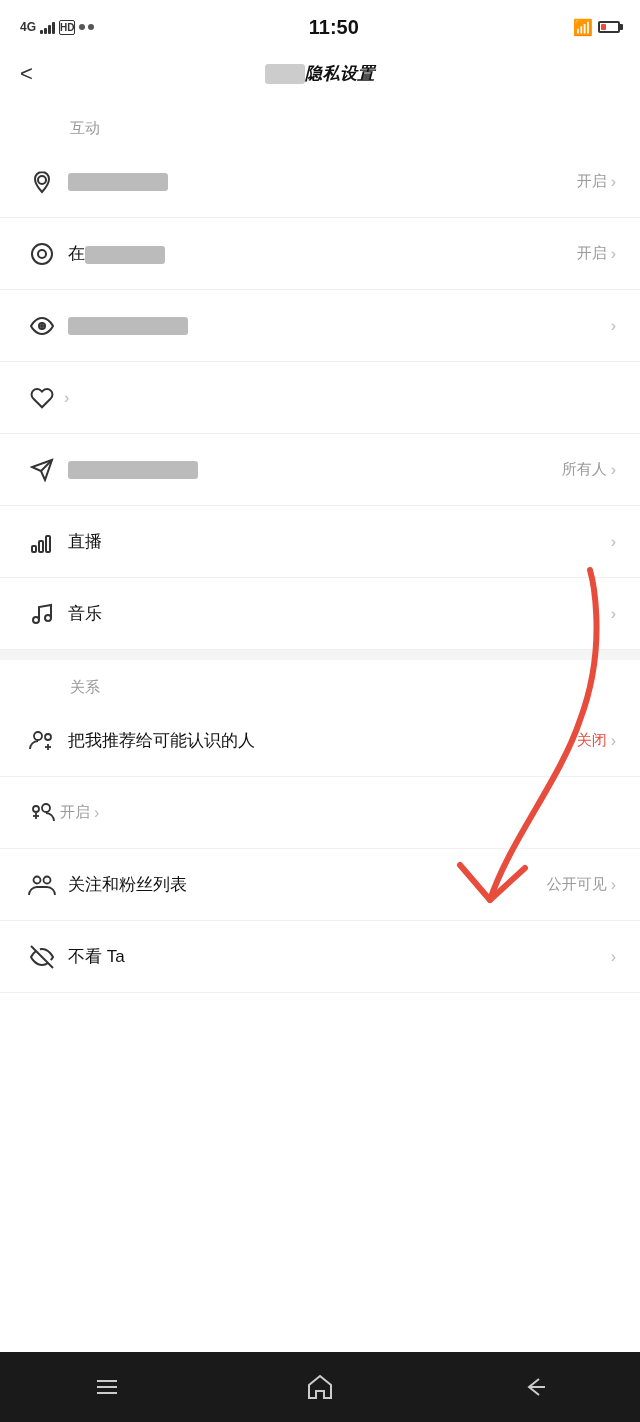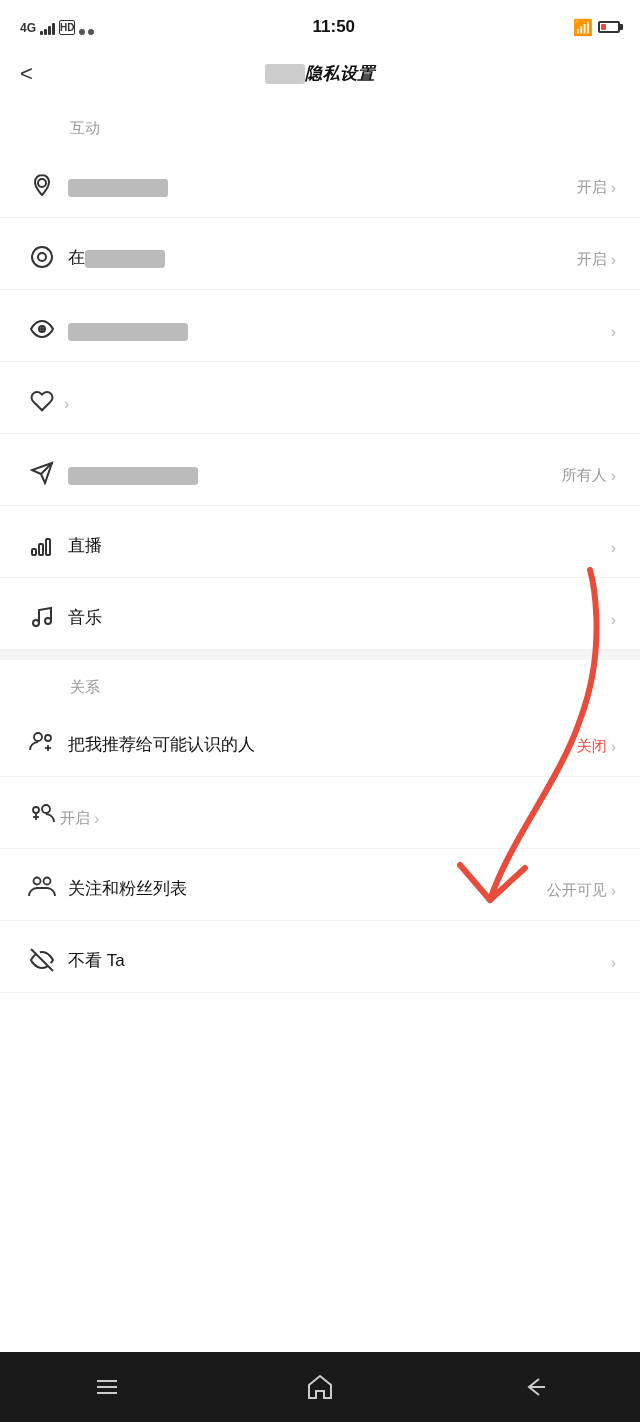--- a/index.html
+++ b/index.html
@@ -17,28 +17,28 @@
     .status-bar {
       display: flex;
       align-items: center;
       justify-content: space-between;
       padding: 10px 20px 6px 20px;
       background: #fff;
       height: 50px;
     }
     .status-left {
       display: flex;
-      align-items: flex-end;
+      align-items: center;
       gap: 4px;
       font-size: 13px;
       font-weight: 600;
       color: #333;
     }
     .status-center {
-      font-size: 17px;
+      font-size: 20px;
       font-weight: 600;
       color: #111;
     }
     .status-right {
       display: flex;
       align-items: center;
       gap: 5px;
     }
     .wifi-icon, .battery-icon {
       font-size: 14px;
@@ -142,21 +142,21 @@
       padding: 18px 24px 8px 24px;
       font-size: 15px;
       color: #999;
       background: #fff;
       margin-left: 46px;
     }
 
     
     .menu-item {
       display: flex;
-      align-items: flex-end;
+      align-items: center;
       padding: 20px 24px;
       background: #fff;
       border-bottom: 1px solid #f0f0f0;
       cursor: pointer;
       min-height: 72px;
     }
     .menu-icon {
       width: 36px;
       font-size: 22px;
       color: #333;

